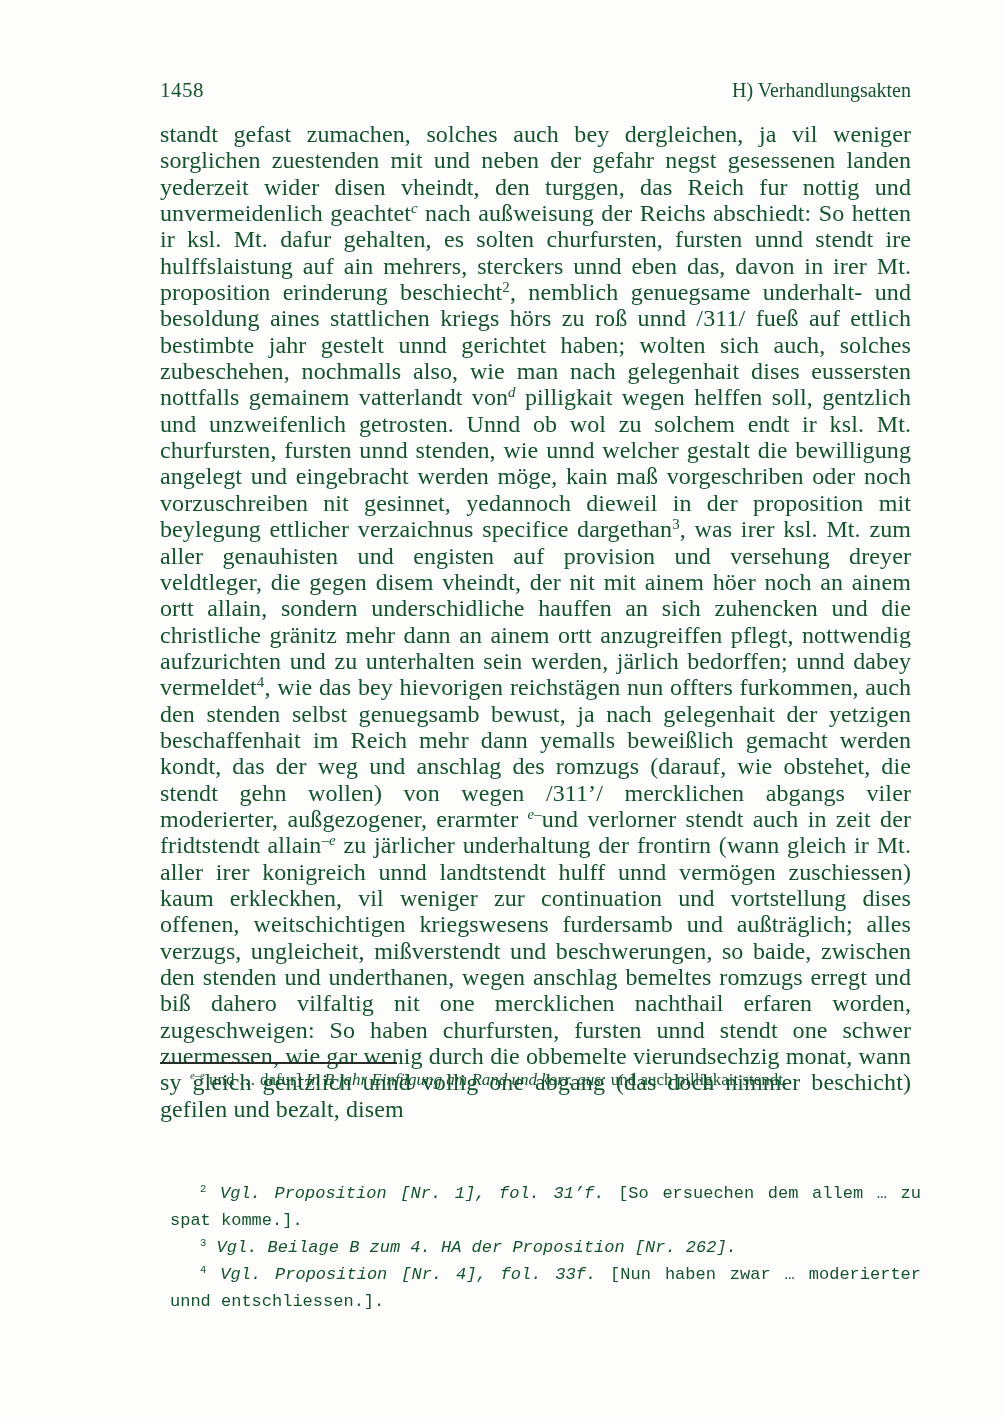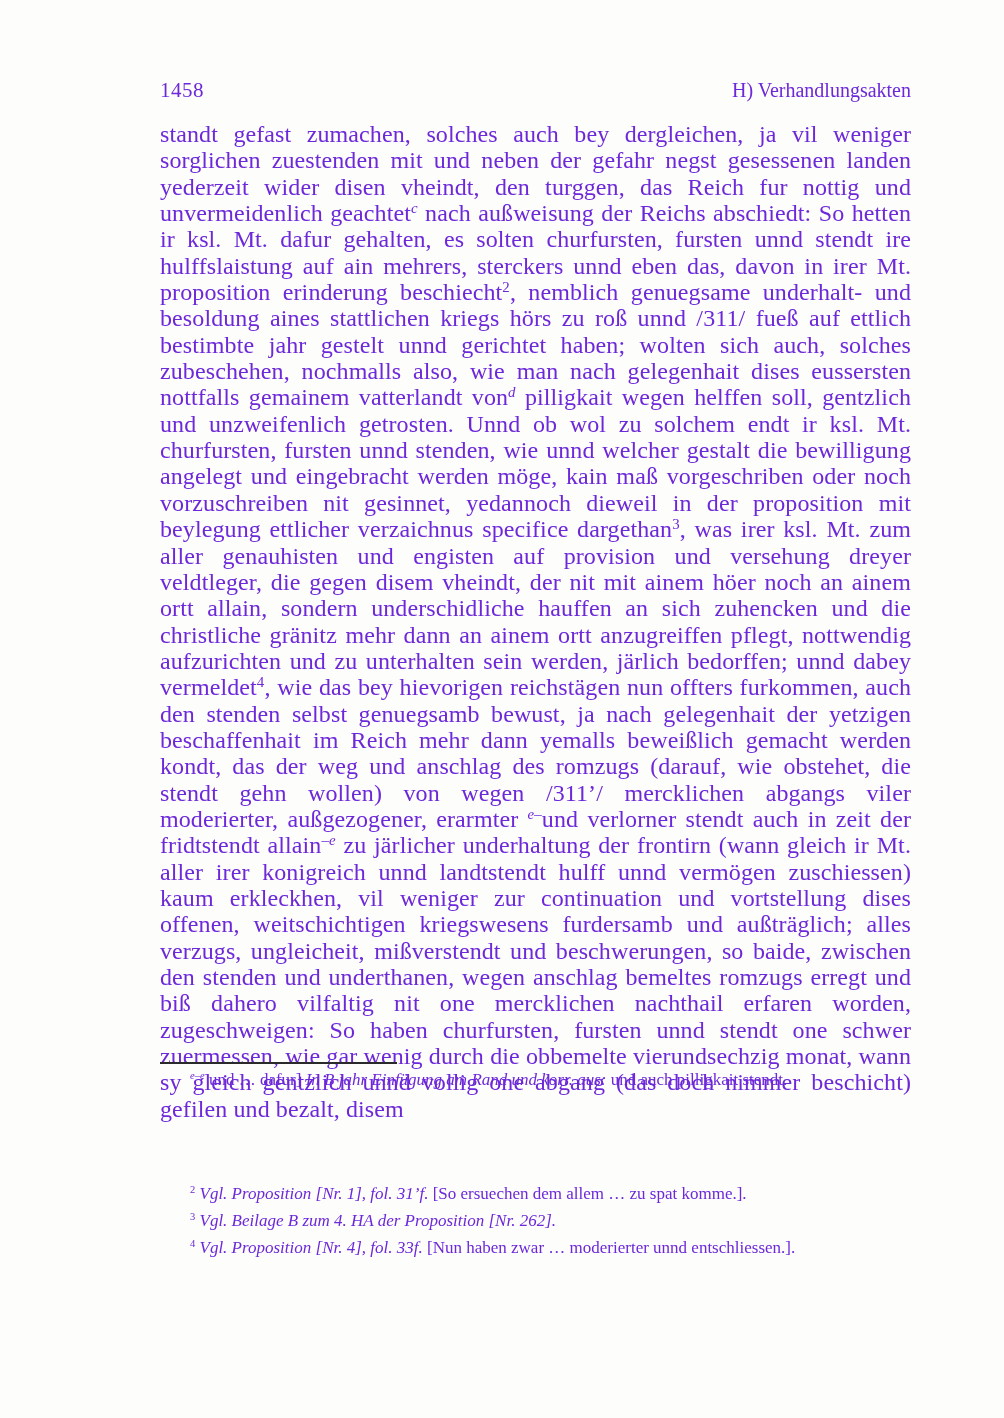--- a/index.html
+++ b/index.html
@@ -5,21 +5,21 @@
   html, body {
     margin: 0;
     padding: 0;
     background: #e8e8e6;
   }
   .sheet {
     position: relative;
     width: 1004px;
     height: 1418px;
     background: #fdfdfb;
-    color: #6d28d9;
+    color: #14532d;
     font-family: "Liberation Serif", "DejaVu Serif", serif;
     overflow: hidden;
     margin: 0 auto;
   }
   .header-row {
     position: absolute;
     left: 160px;
     top: 78px;
     width: 751px;
     height: 26px;
@@ -73,26 +73,27 @@
     font-size: 17px;
     line-height: 21.8px;
     text-align: justify;
   }
   .apparatus p {
     margin: 0;
     text-indent: 30px;
   }
   .footnotes {
     position: absolute;
-    left: 160px;
+    left: 170px;
     top: 1180px;
     width: 751px;
     font-size: 17px;
     line-height: 27px;
     text-align: justify;
+    font-family: Liberation Mono, monospace;
   }
   .footnotes p {
     margin: 0;
     text-indent: 30px;
   }
 </style>
 </head>
 <body>
 
 <div class="sheet">

